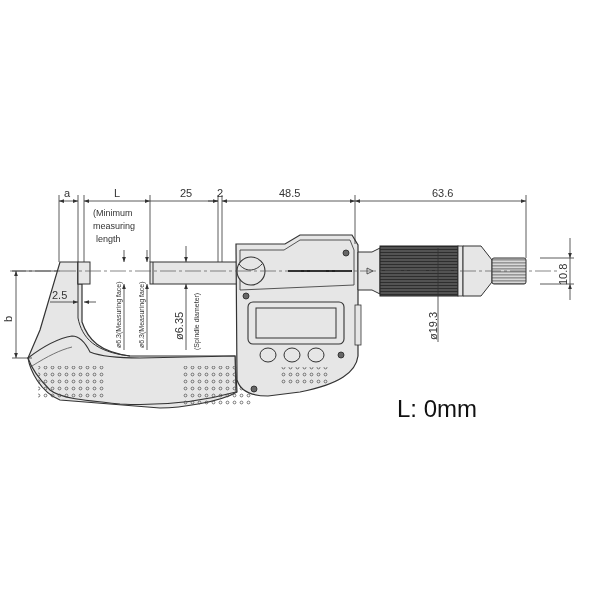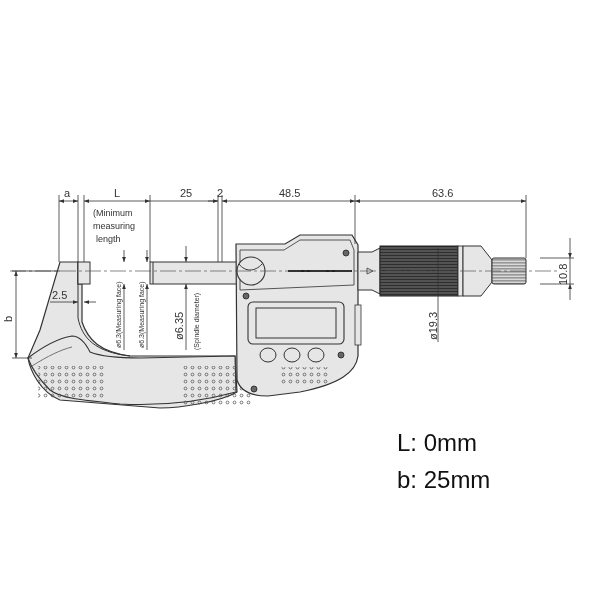--- a/index.html
+++ b/index.html
@@ -1,21 +1,21 @@
 <!DOCTYPE html>
 <html><head>
 <meta charset="utf-8">
 <style>
   html, body { margin: 0; padding: 0; background: #ffffff; }
   body { width: 600px; height: 600px; position: relative; overflow: hidden; font-family: "Liberation Sans", sans-serif; }
   #drawing { position: absolute; left: 0; top: 0; }
   .dim { font-family: "Liberation Sans", sans-serif; font-size: 11px; fill: #333; }
   .dim-sm { font-family: "Liberation Sans", sans-serif; font-size: 9px; fill: #333; }
   .dim-xs { font-family: "Liberation Sans", sans-serif; font-size: 7px; fill: #333; }
-  .spec-block { position: absolute; left: 397px; top: 390px; margin-top: 34px; }
+  .spec-block { position: absolute; left: 397px; top: 390px; }
   .spec-line { font-family: "Liberation Sans", sans-serif; font-size: 24px; color: #111; line-height: 37px; white-space: nowrap; }
 </style>
 </head>
 <body>
 
 <svg id="drawing" width="600" height="600" viewBox="0 0 600 600" xmlns="http://www.w3.org/2000/svg">
   <defs>
     <pattern id="knurl" x="0" y="0" width="4" height="3" patternUnits="userSpaceOnUse">
       <rect width="4" height="3" fill="#2e2e2e"></rect>
       <rect y="1.6" width="4" height="0.8" fill="#8a8a8a"></rect>
@@ -150,14 +150,13 @@
     <line x1="540" y1="284" x2="574" y2="284"></line>
     <line x1="570" y1="238" x2="570" y2="258" marker-end="url(#arr)"></line>
     <line x1="570" y1="300" x2="570" y2="284" marker-end="url(#arr)"></line>
     <line x1="570" y1="258" x2="570" y2="284"></line>
   </g>
   <text class="dim" transform="translate(567,285) rotate(-90)">10.8</text>
 </svg>
 
 <div class="spec-block">
   <div class="spec-line">L: 0mm</div>
-  <div class="spec-line">b: 25mm</div>
 </div>
 
 </body></html>

